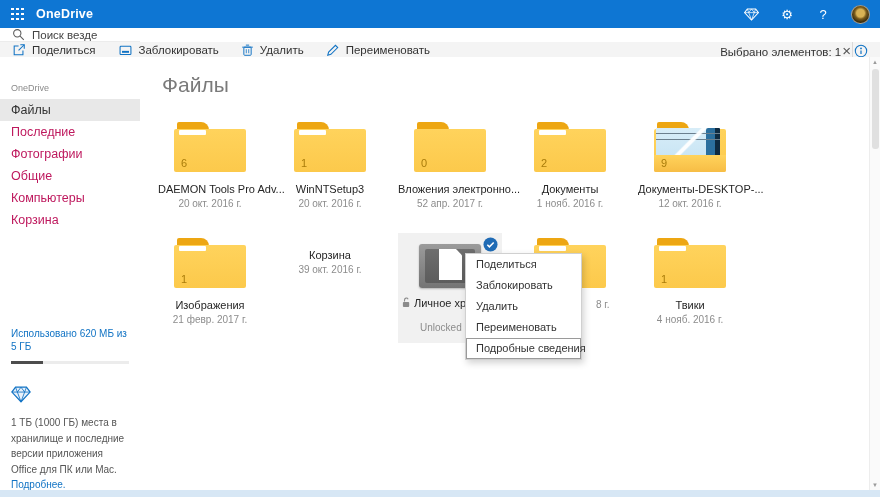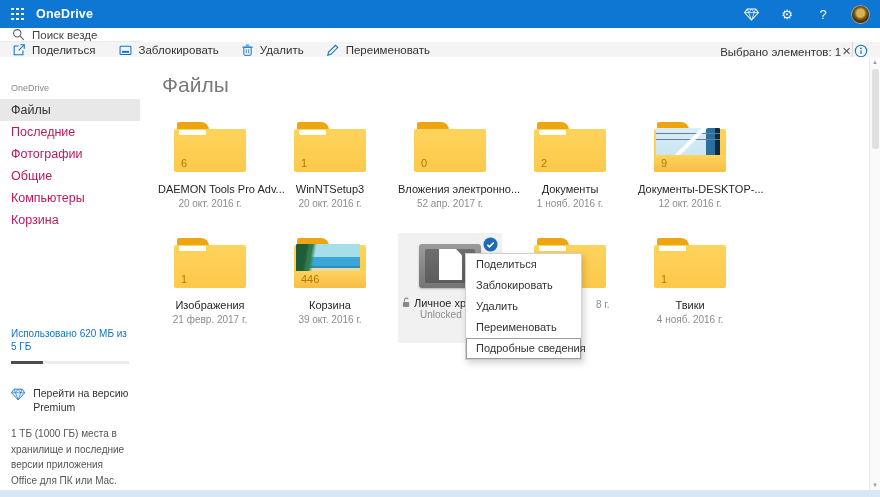--- a/index.html
+++ b/index.html
@@ -73,21 +73,21 @@
   .preview.beach{background:
       linear-gradient(100deg,#1f5c38 0 16%,#2d7d4e 20% 24%,transparent 30%),
       linear-gradient(180deg,#a6dee9 0 38%,#3aa7d6 38% 66%,#2f8fc4 66% 72%,#e6dca4 72% 100%);}
 
   
   .vault{position:relative;width:62px;height:44px;margin:6px auto 0;background:linear-gradient(180deg,#9b9b9b,#747474);border-radius:3px;box-shadow:0 1px 2px rgba(0,0,0,.25);}
   .vault::before{content:"";position:absolute;inset:5px 6px;background:linear-gradient(180deg,#6e6e6e,#5c5c5c);border-radius:2px;}
   .vault .page{position:absolute;left:20px;top:5px;width:23px;height:31px;background:#fff;clip-path:polygon(0 0,74% 0,100% 20%,100% 100%,0 100%);box-shadow:0 0 2px rgba(0,0,0,.35);}
   .checkbadge{position:absolute;top:4px;right:4px;cursor:pointer;line-height:0;}
   .vname{display:flex;align-items:flex-start;gap:3px;justify-content:flex-start;padding-left:4px;margin-top:9px;font-size:11px;color:#262626;white-space:nowrap;}
-  .vsub{font-size:10px;color:#8c8c8c;margin-top:0;text-align:left;padding-left:22px;}
+  .vsub{font-size:10px;color:#8c8c8c;margin-top:13px;text-align:left;padding-left:22px;}
 
   
   .ctxmenu{position:absolute;left:465px;top:253px;width:117px;background:#fff;border:1px solid #d0d0d0;box-shadow:2px 3px 7px rgba(0,0,0,.18);z-index:20;}
   .ctxmenu .mi{height:21px;line-height:21px;padding-left:10px;font-size:11px;color:#333;cursor:pointer;white-space:nowrap;}
   .ctxmenu .mi.focused{box-shadow:inset 0 0 0 1px #9a9a9a;}
 
   
   .scrollbar{position:absolute;right:0;top:57px;width:11px;height:433px;background:#fafafa;border-left:1px solid #ededed;cursor:pointer;}
   .scrollbar .arr{position:absolute;left:0;width:10px;text-align:center;font-size:6px;color:#9a9a9a;}
   .scrollbar .up{top:2px;} .scrollbar .down{bottom:2px;}
@@ -190,21 +190,20 @@
     <div class="pbar">
         <i></i>
       </div>
   </div>
 
   <div class="premium">
     <svg width="20" height="17" viewBox="0 0 16 14">
         <path d="M3.5 1h9l3 4-7.5 8-7.5-8z" fill="#e8f1fb" stroke="#1173c4" stroke-width="1"></path>
         <path d="M.5 5h15M5 5l3 8 3-8M3.5 1l1.5 4 3-4 3 4 1.5-4" fill="none" stroke="#1173c4" stroke-width=".7"></path>
       </svg>
-    <span class="txt">Перейти на версию Premium</span>
   </div>
 
   <div class="side-desc">
     <span>1 ТБ (1000 ГБ) места в хранилище и последние версии приложения Office для ПК или Mac.</span>
     <a>Подробнее.</a>
   </div>
 
 </div>
 
 <div class="content">
@@ -281,27 +280,20 @@
             <span class="body"></span>
             <span class="notch"></span>
             <span class="count">1</span>
           </div>
       <div class="tname">Изображения</div>
       <div class="tdate">21 февр. 2017 г.</div>
     </div>
       </div>
     <div class="tile">
         <div class="tilebox">
-      <div class="folder">
-            <span class="tab"></span>
-            <span class="body"></span>
-            <span class="preview beach"></span>
-            <span class="front"></span>
-            <span class="count">446</span>
-          </div>
       <div class="tname">Корзина</div>
       <div class="tdate">39 окт. 2016 г.</div>
     </div>
       </div>
     <div class="tile">
         <div class="tilebox selected">
       <span class="checkbadge">
         <svg width="15" height="15" viewBox="0 0 16 16">
               <circle cx="8" cy="8" r="7.5" fill="#1f6bb5"></circle>
               <path d="M4.6 8.3l2.2 2.2 4.6-4.7" stroke="#fff" stroke-width="1.6" fill="none"></path>

